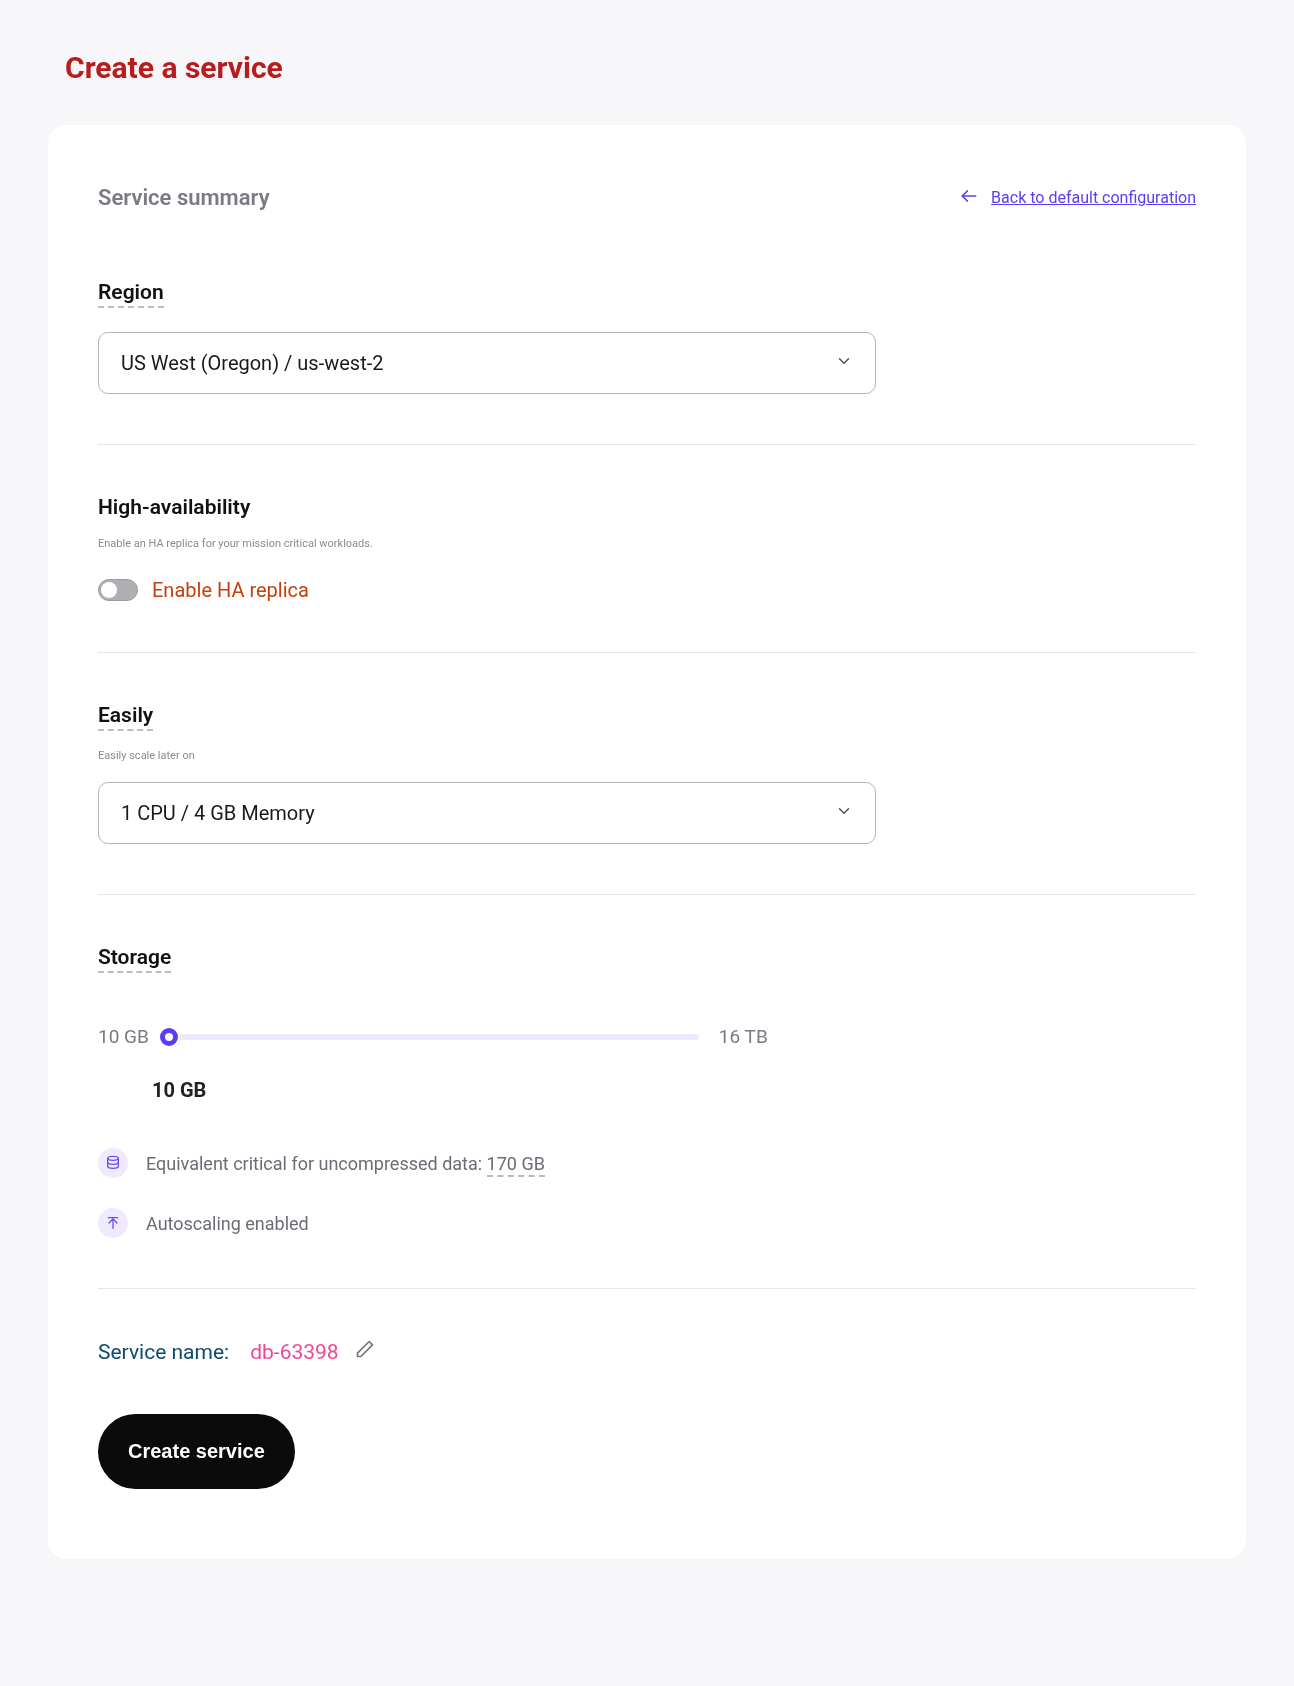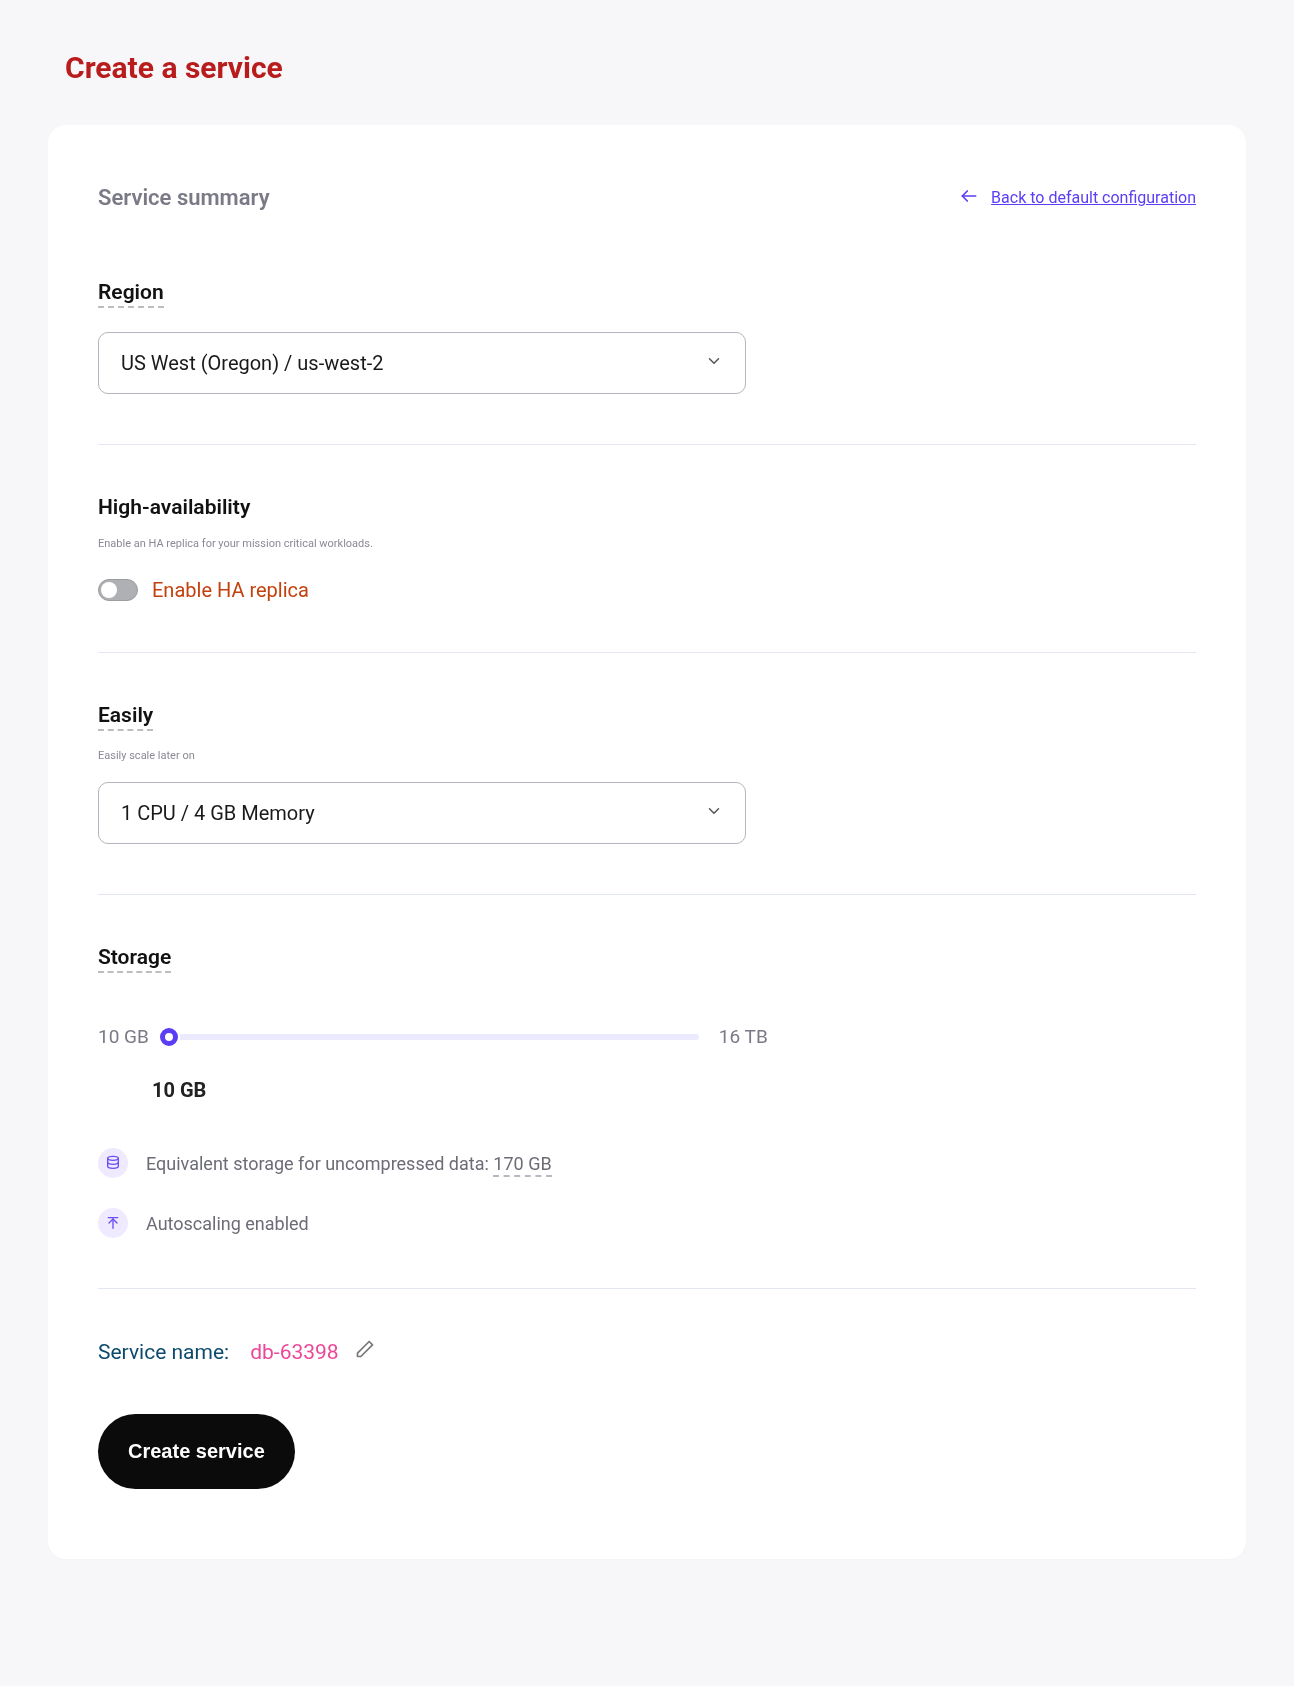--- a/index.html
+++ b/index.html
@@ -58,21 +58,21 @@
     margin-bottom:24px;
   }
   .section-label.plain { border-bottom:none; padding-bottom:0; }
   .section-subtext {
     font-size:11px;
     color:#8a8a96;
     margin-top:-6px;
     margin-bottom:20px;
   }
   .select-box {
-    width:648px;
+    width:778px;
     border:1px solid #b5b5c0;
     border-radius:10px;
     padding:18px 22px;
     font-size:20px;
     display:flex;
     justify-content:space-between;
     align-items:center;
     cursor:pointer;
     background:#fff;
   }
@@ -224,21 +224,21 @@
 
       <div class="info-row">
         <span class="info-icon">
           <svg width="16" height="16" viewBox="0 0 24 24" fill="none" stroke="currentColor" stroke-width="2" stroke-linecap="round" stroke-linejoin="round">
               <ellipse cx="12" cy="5" rx="8" ry="3"></ellipse>
               <path d="M4 5v6c0 1.7 3.6 3 8 3s8-1.3 8-3V5"></path>
               <path d="M4 11v6c0 1.7 3.6 3 8 3s8-1.3 8-3v-6"></path>
             </svg>
         </span>
         <span>
-          <span>Equivalent storage for uncompressed data: </span><span class="dotted-underline">170 GB</span>
+          <span>Equivalent critical for uncompressed data: </span><span class="dotted-underline">170 GB</span>
         </span>
       </div>
 
       <div class="info-row">
         <span class="info-icon">
           <svg width="16" height="16" viewBox="0 0 24 24" fill="none" stroke="currentColor" stroke-width="2" stroke-linecap="round" stroke-linejoin="round">
               <line x1="12" y1="20" x2="12" y2="6"></line>
               <polyline points="6 12 12 6 18 12"></polyline>
               <line x1="5" y1="4" x2="19" y2="4"></line>
             </svg>

